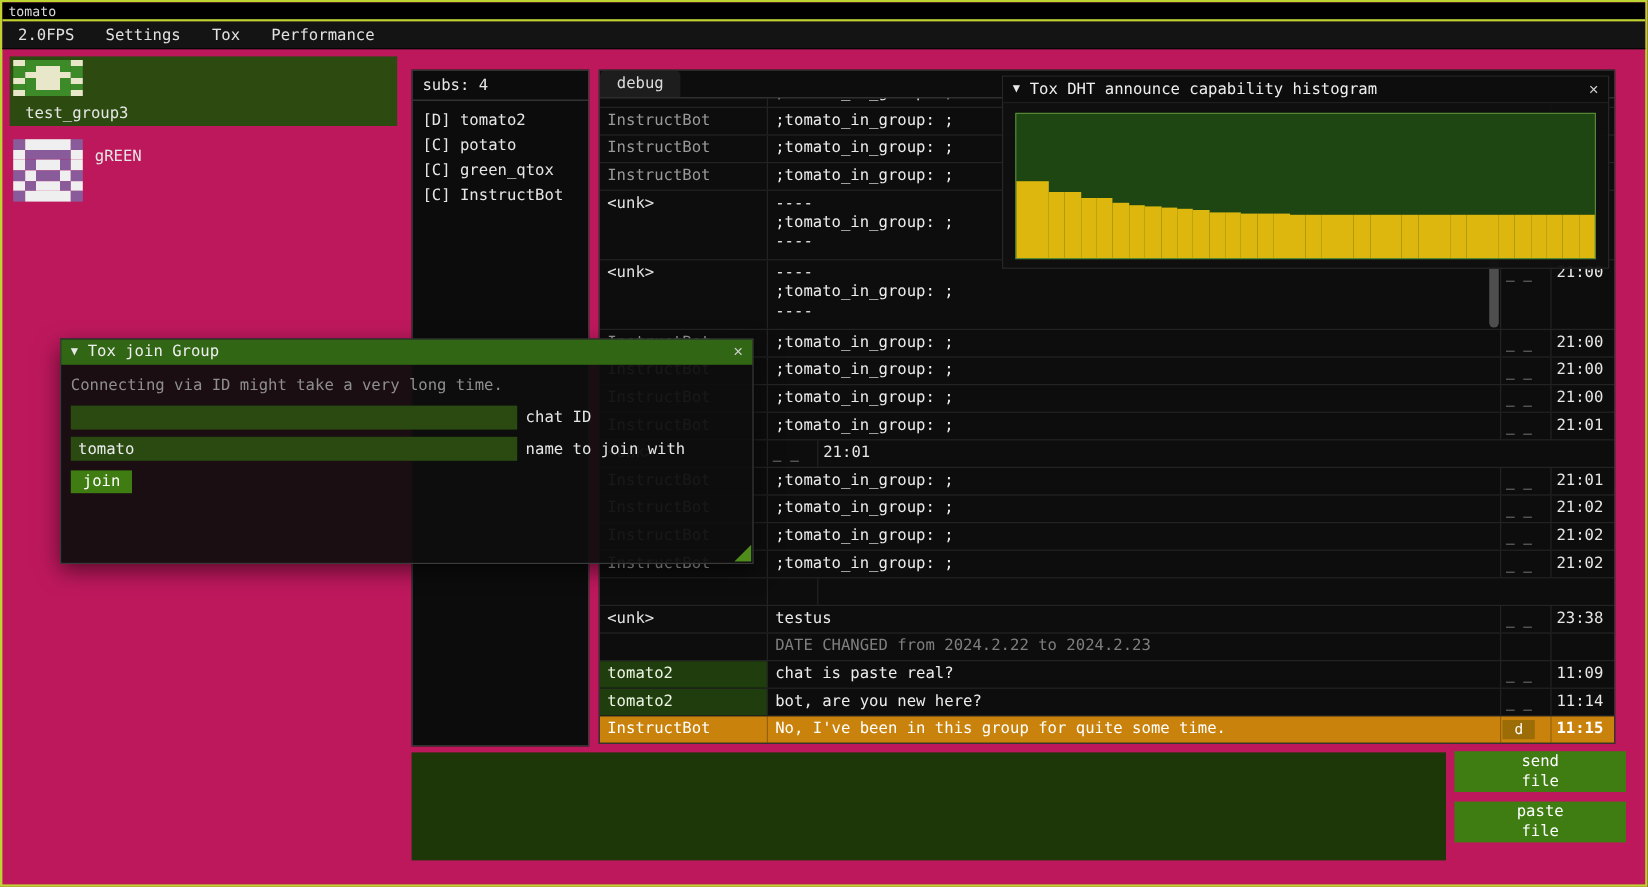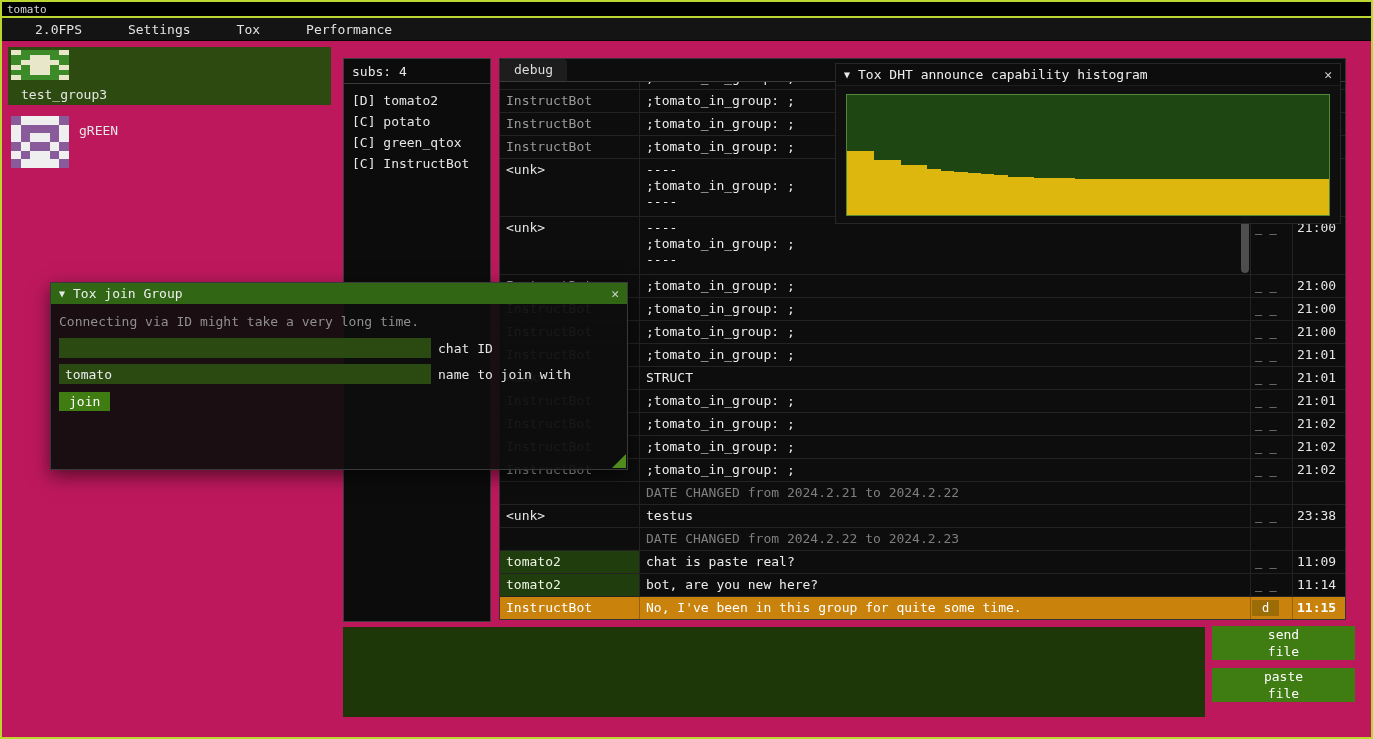--- a/index.html
+++ b/index.html
@@ -3,21 +3,21 @@
 <meta charset="utf-8">
 <style>
   * { box-sizing: border-box; margin: 0; padding: 0; }
   html,body { width:1373px; height:739px; background:#050505; overflow:hidden;
               font-family:"DejaVu Sans Mono","Liberation Mono",monospace; font-size:13px; color:#e6e6e6; }
   .app { position:absolute; inset:0; border:2px solid var(--frame); background:#be185d; }
 
   .os-titlebar { height:16px; background:#000; border-bottom:2px solid var(--frame);
                  font-size:11px; line-height:15px; padding-left:5px; color:#d8d8d8; }
   .menubar { height:23px; background:#141414; display:flex; align-items:stretch; border-bottom:1px solid #060606; }
-  .menu-item { padding:0 13px; display:flex; align-items:center; color:#e2e2e2; cursor:default;margin-left:20px; }
+  .menu-item { padding:0 13px; display:flex; align-items:center; color:#e2e2e2; cursor:default; }
 
   .workspace { position:absolute; left:0; right:0; top:41px; bottom:0; }
 
   
   .group-list { position:absolute; left:0; top:0; width:337px; height:560px; }
   .group-item { position:absolute; left:6px; width:323px; height:58px; display:flex; padding:3px; }
   .group-item.selected { background:var(--selected_row);flex-direction:column; }
   .avatar { width:58px; height:52px; display:grid; grid-template-columns:repeat(6,1fr); grid-template-rows:repeat(6,1fr); }
   .group-label { margin-left:10px; margin-top:7px; }
 
@@ -267,21 +267,20 @@
               <div class="cell time">21:00</div>
             </div>
             <div class="chat-row">
               <div class="cell sender dim">InstructBot</div>
               <div class="cell message">;tomato_in_group: ;</div>
               <div class="cell flags">_ _</div>
               <div class="cell time">21:01</div>
             </div>
             <div class="chat-row">
               <div class="cell sender dim">&lt;unk&gt;</div>
-              <div class="cell message">STRUCT</div>
               <div class="cell flags">_ _</div>
               <div class="cell time">21:01</div>
             </div>
             <div class="chat-row">
               <div class="cell sender dim">InstructBot</div>
               <div class="cell message">;tomato_in_group: ;</div>
               <div class="cell flags">_ _</div>
               <div class="cell time">21:01</div>
             </div>
             <div class="chat-row">
@@ -297,21 +296,20 @@
               <div class="cell time">21:02</div>
             </div>
             <div class="chat-row">
               <div class="cell sender dim">InstructBot</div>
               <div class="cell message">;tomato_in_group: ;</div>
               <div class="cell flags">_ _</div>
               <div class="cell time">21:02</div>
             </div>
             <div class="chat-row">
               <div class="cell sender"></div>
-              <div class="cell message date">DATE CHANGED from 2024.2.21 to 2024.2.22</div>
               <div class="cell flags"></div>
               <div class="cell time"></div>
             </div>
             <div class="chat-row">
               <div class="cell sender">&lt;unk&gt;</div>
               <div class="cell message">testus</div>
               <div class="cell flags">_ _</div>
               <div class="cell time">23:38</div>
             </div>
             <div class="chat-row">

